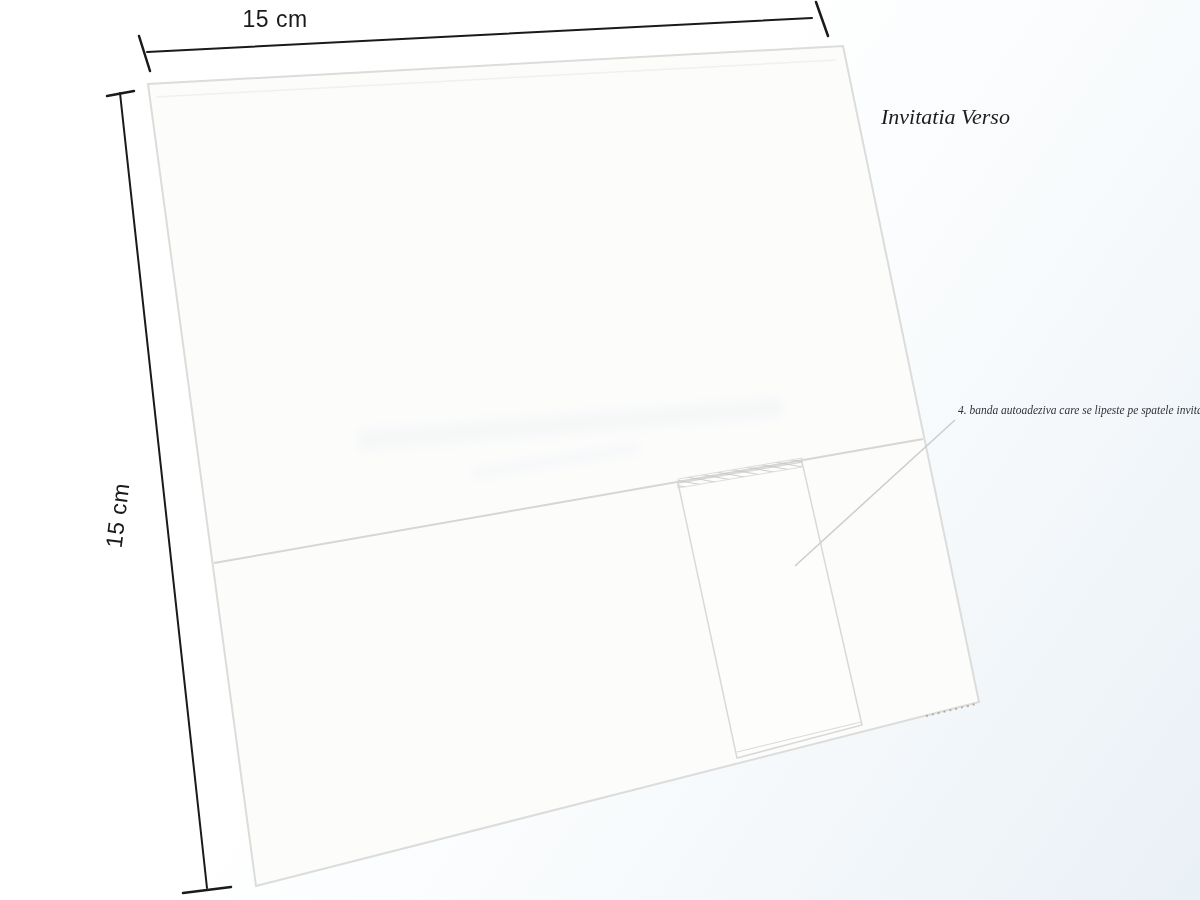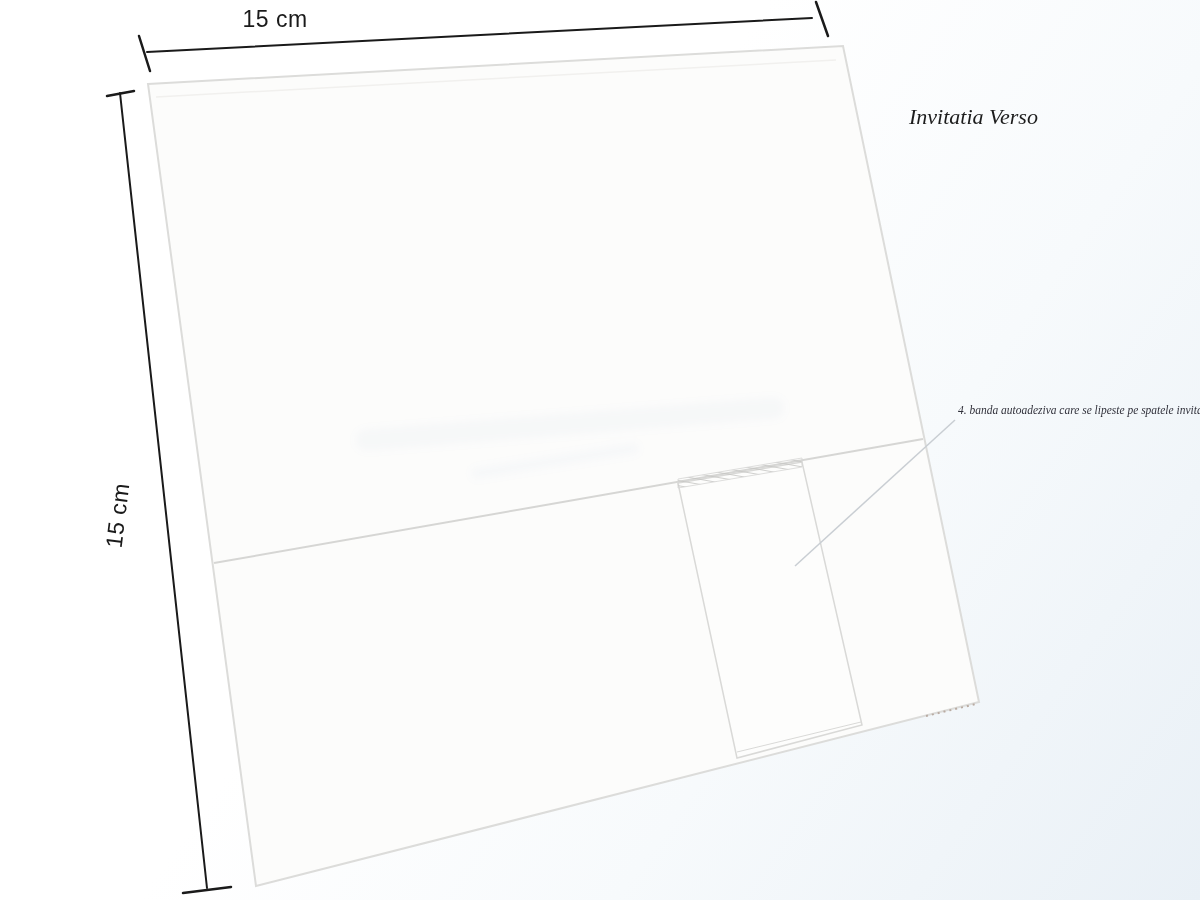--- a/index.html
+++ b/index.html
@@ -100,21 +100,20 @@
     transform: rotate(-83deg);
     transform-origin: center center;
   }
   .diagram-title {
     left: 881px;
     top: 104px;
     font-family: "Liberation Serif", serif;
     font-style: italic;
     font-size: 22px;
     color: var(--title-ink, #1c1c1c);
-    margin-left: 28px;
   }
   .annotation-label {
     left: 958px;
     top: 402px;
     font-family: "Liberation Serif", serif;
     font-style: italic;
     font-size: 13.5px;
     color: var(--annotation-ink, #30303a);
     transform: scaleX(0.85);
     transform-origin: 0 0;

